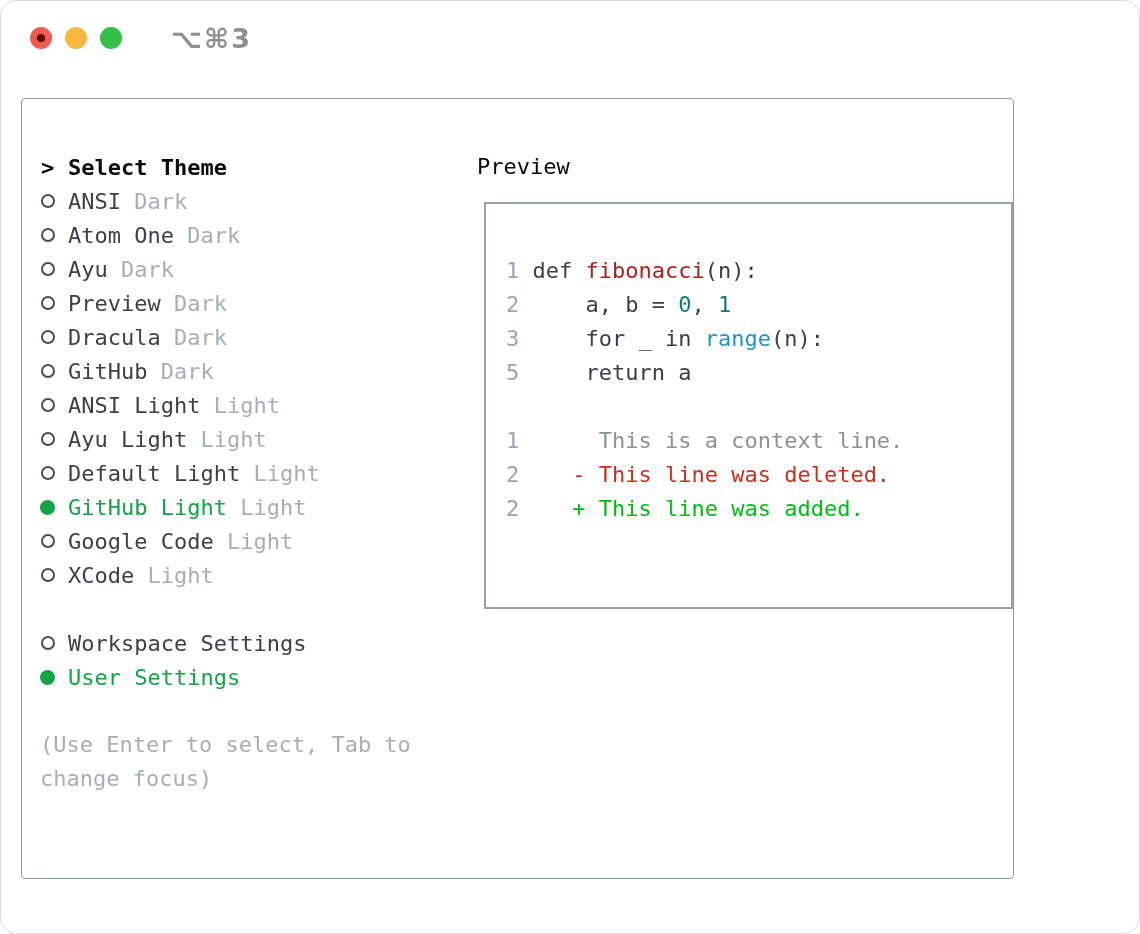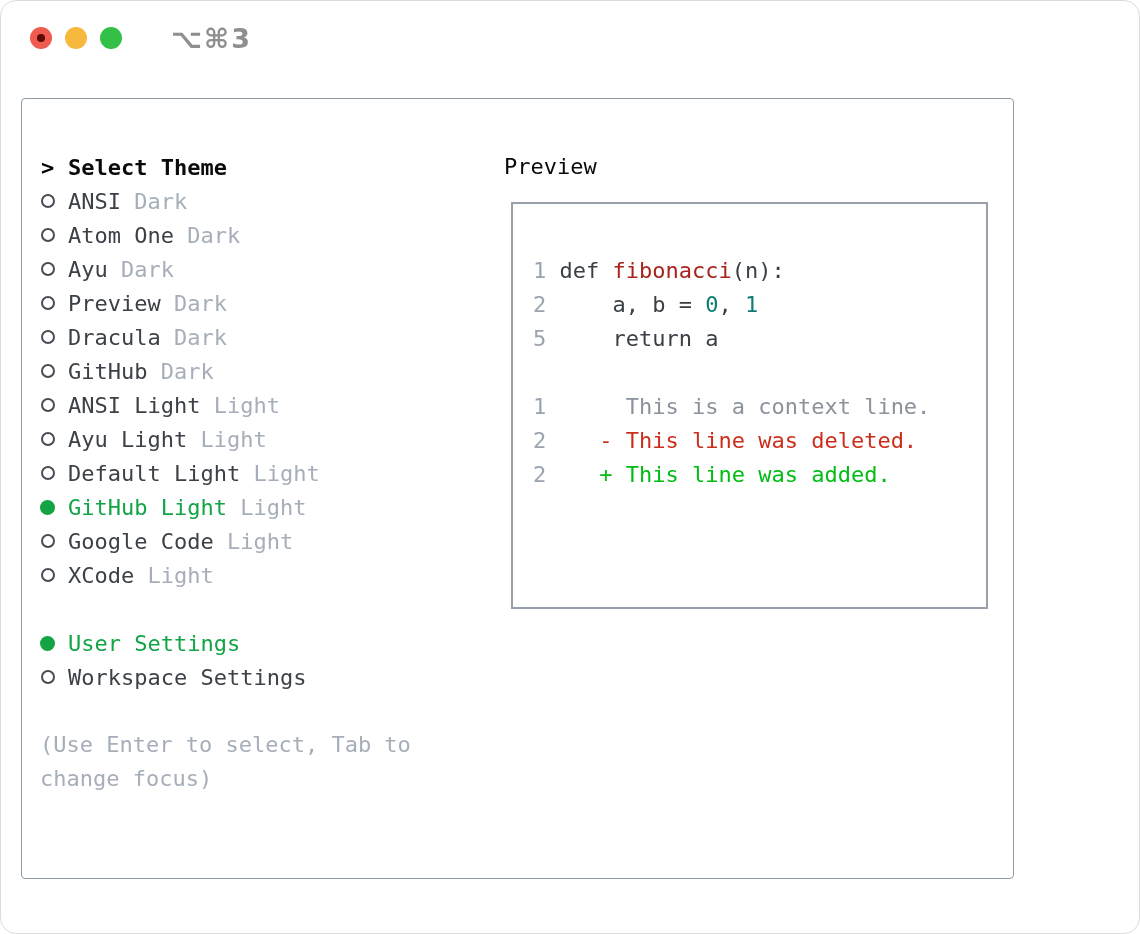--- a/index.html
+++ b/index.html
@@ -83,21 +83,21 @@
   }
 
   
   .right-col { flex: 1; padding-top: 51px; font-size: 22px; }
   .preview-header {
     height: 34px; line-height: 34px;
     font-weight: 400; color: var(--heading-black);
   }
   .preview-box {
     margin-top: 18px; margin-left: 7px;
-    width: 477px; height: 407px;
+    width: 529px; height: 407px;
     border: 2px solid #98a0ac;
     background: #ffffff;
     padding: 50px 0 16px 20px;
     overflow: hidden;
   }
   .code-line { height: 34px; line-height: 34px; white-space: pre; font-size: 22px; }
   .code-line .ln { color: var(--line-number-gray); }
 </style>
 </head>
 <body>
@@ -133,33 +133,34 @@
           <div class="row"><span class="marker-slot"><span class="radio"></span></span><span class="tname">Default Light</span><span class="variant"> Light</span></div>
           <div class="row"><span class="marker-slot"><span class="radio sel"></span></span><span class="tname sel">GitHub Light</span><span class="variant"> Light</span></div>
           <div class="row"><span class="marker-slot"><span class="radio"></span></span><span class="tname">Google Code</span><span class="variant"> Light</span></div>
           <div class="row"><span class="marker-slot"><span class="radio"></span></span><span class="tname">XCode</span><span class="variant"> Light</span></div>
         </div>
 
       <div class="spacer-row"></div>
 
 
       <div id="apply-list">
+          <div class="row"><span class="marker-slot"><span class="radio"></span></span><span class="tname">Workspace Settings</span></div>
           <div class="row"><span class="marker-slot"><span class="radio sel"></span></span><span class="tname sel">User Settings</span></div>
-          <div class="row"><span class="marker-slot"><span class="radio"></span></span><span class="tname">Workspace Settings</span></div>
         </div>
 
       <div class="hint">(Use Enter to select, Tab to change focus)</div>
     </div>
 
     <div class="right-col">
       <div class="preview-header">Preview</div>
       <div class="preview-box">
         <div id="code-lines">
             <div class="code-line"><span class="ln">1 </span><span class="tok" style="color: rgb(58, 63, 70);">def </span><span class="tok" style="color: rgb(168, 35, 27);">fibonacci</span><span class="tok" style="color: rgb(58, 63, 70);">(n):</span></div>
             <div class="code-line"><span class="ln">2 </span><span class="tok" style="color: rgb(58, 63, 70);">    a, b = </span><span class="tok" style="color: rgb(14, 124, 114);">0</span><span class="tok" style="color: rgb(58, 63, 70);">, </span><span class="tok" style="color: rgb(14, 124, 114);">1</span></div>
+            <div class="code-line"><span class="ln">3 </span><span class="tok" style="color: rgb(58, 63, 70);">    for _ in </span><span class="tok" style="color: rgb(34, 145, 205);">range</span><span class="tok" style="color: rgb(58, 63, 70);">(n):</span></div>
             <div class="code-line"><span class="ln">5 </span><span class="tok" style="color: rgb(58, 63, 70);">    return a</span></div>
             <div class="code-line"><span class="ln"></span></div>
             <div class="code-line"><span class="ln">1 </span><span class="tok" style="color: rgb(139, 146, 156);">     This is a context line.</span></div>
             <div class="code-line"><span class="ln">2 </span><span class="tok" style="color: rgb(204, 46, 28);">   - This line was deleted.</span></div>
             <div class="code-line"><span class="ln">2 </span><span class="tok" style="color: rgb(0, 189, 19);">   + This line was added.</span></div>
           </div>
       </div>
     </div>
 
   </div>

